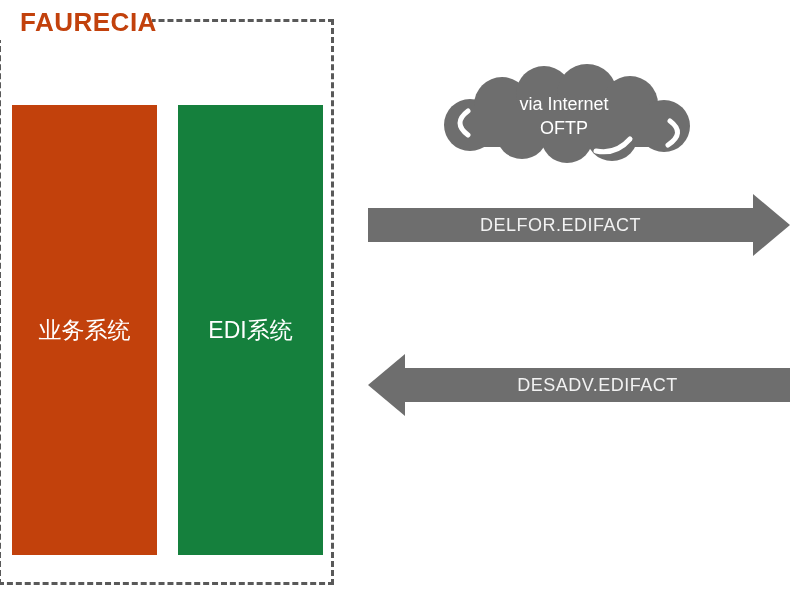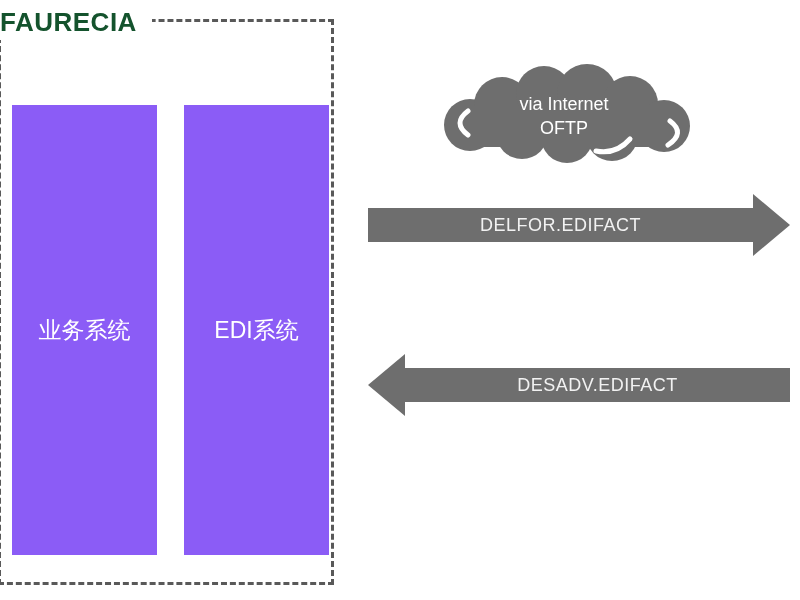--- a/index.html
+++ b/index.html
@@ -28,41 +28,41 @@
   .company-label {
     position: absolute;
     left: 0;
     top: 4px;
     width: 152px;
     height: 36px;
     background: #ffffff;
     z-index: 2;
     display: flex;
     align-items: center;
-    padding-left: 0;
+    padding-left: 20px;
     font-size: 26px;
     font-weight: bold;
     letter-spacing: 0.5px;
-    color: #14532d;
+    color: #c2410c;
   }
 
   
   .system-bar {
     position: absolute;
     top: 105px;
     width: 145px;
     height: 450px;
     display: flex;
     align-items: center;
     justify-content: center;
     color: #ffffff;
     font-size: 23px;
   }
-  .system-bar.business { left: 12px; background: #8b5cf6; text-align: center; }
-  .system-bar.edi      { left: 184px; background: #8b5cf6; text-align: center; }
+  .system-bar.business { left: 12px; background: #c2410c; text-align: center; }
+  .system-bar.edi      { left: 178px; background: #15803d; text-align: center; }
 
   
   .cloud-wrap {
     position: absolute;
     left: 432px;
     top: 62px;
     width: 272px;
     height: 108px;
   }
   .cloud-wrap svg { display: block; width: 100%; height: 100%; }

